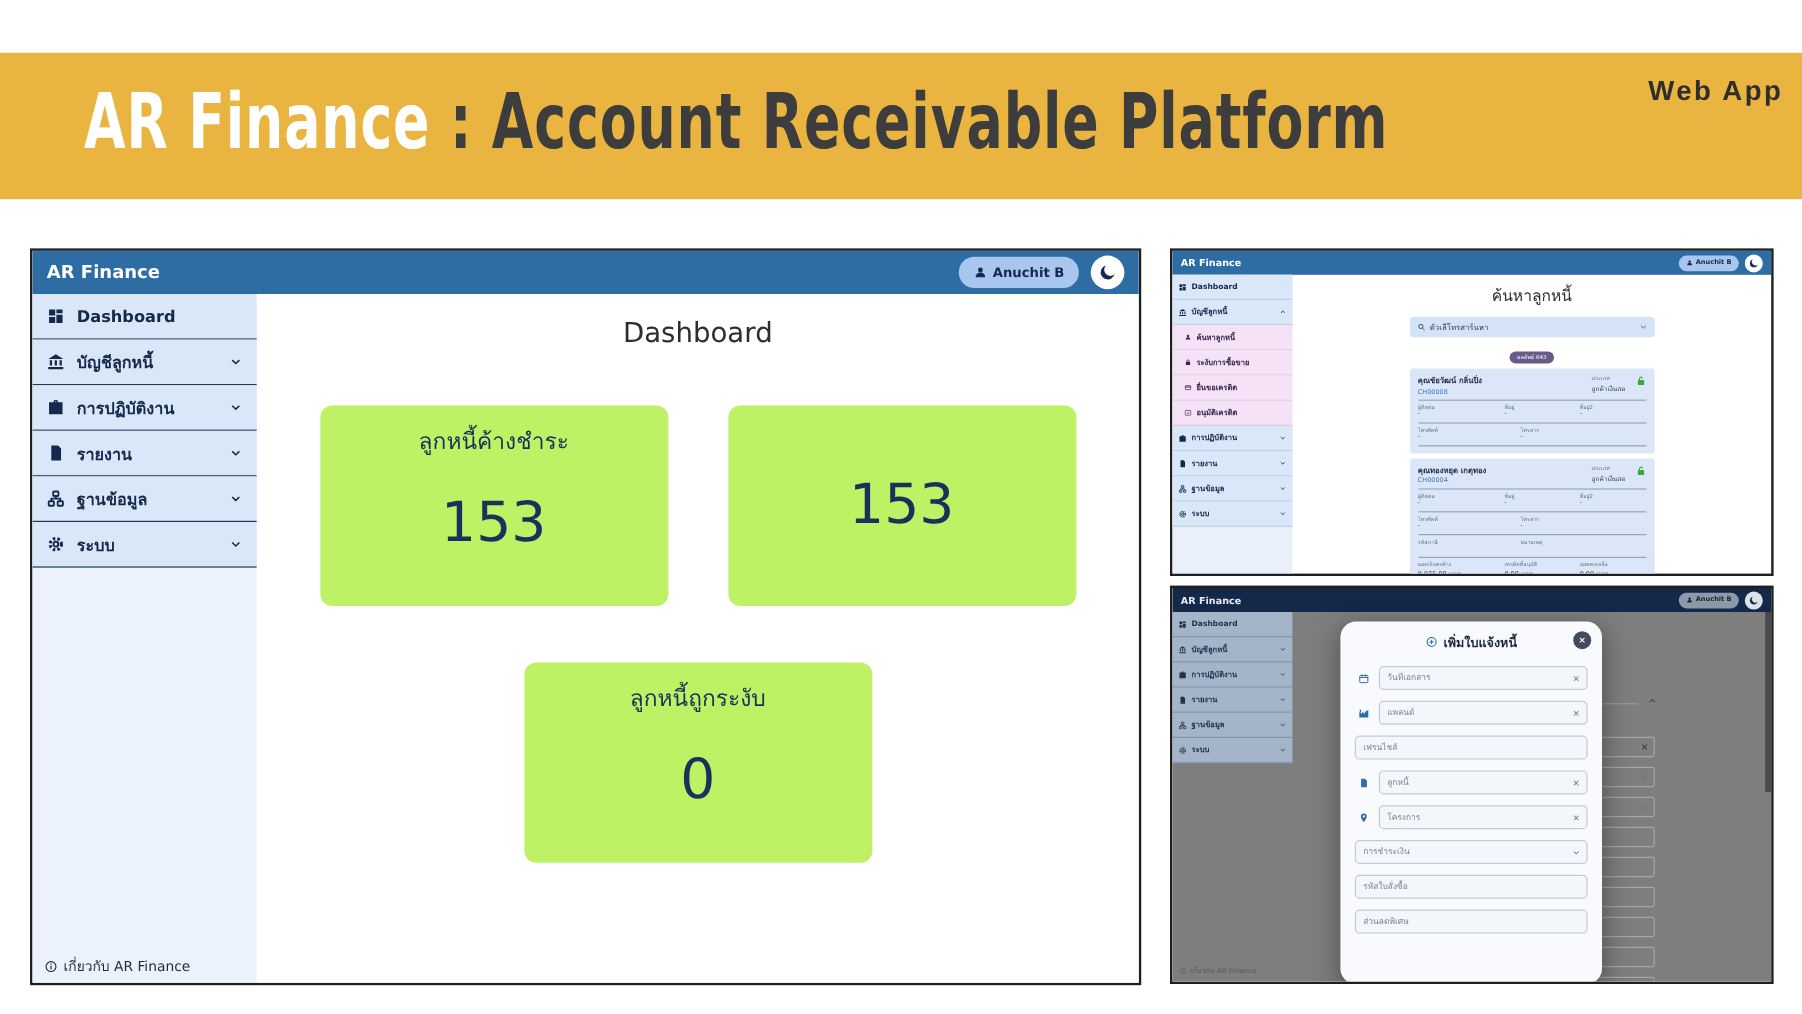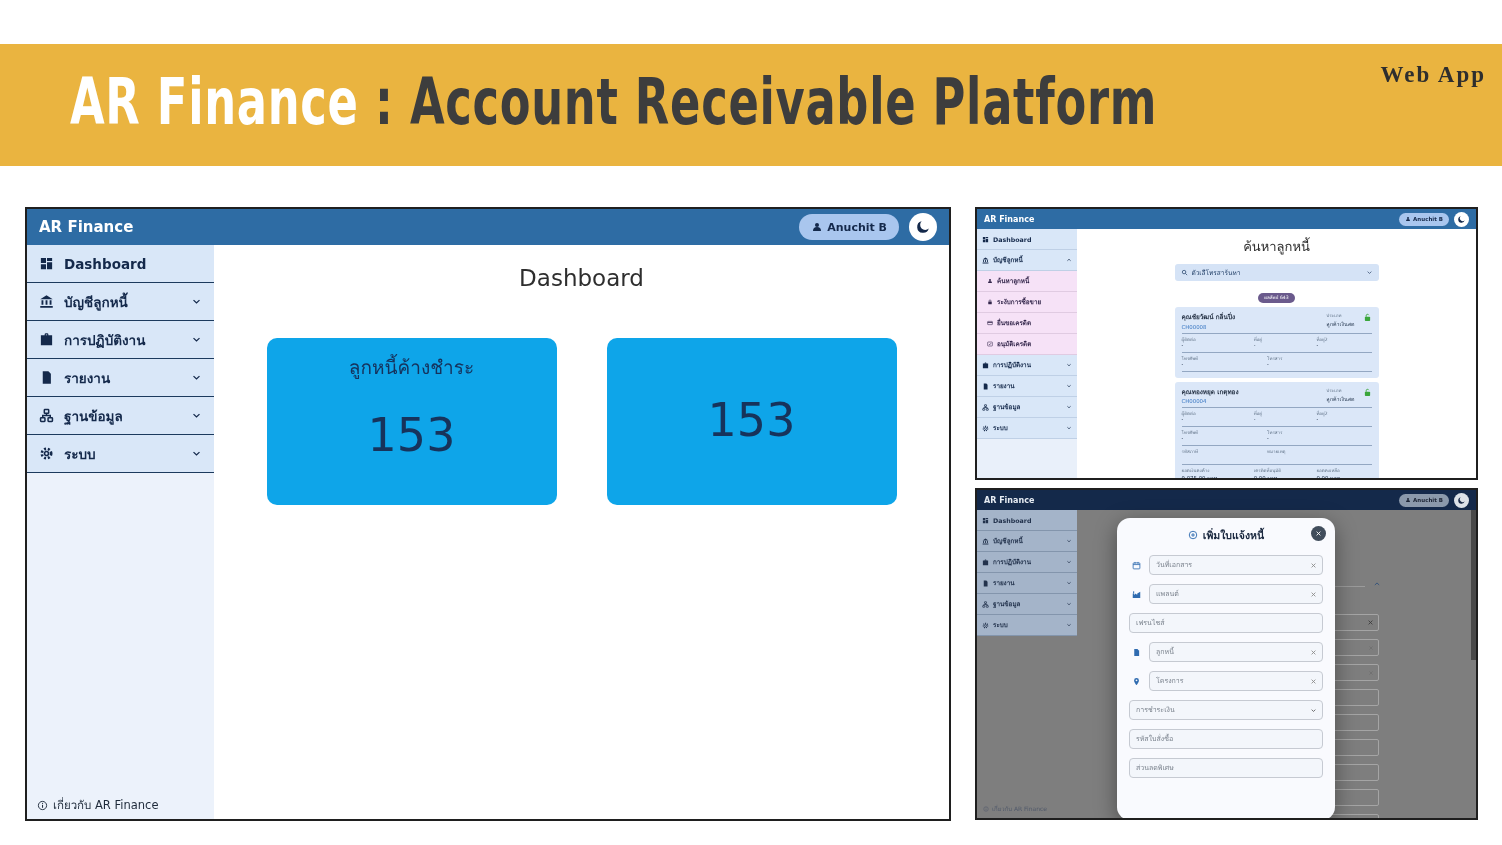--- a/index.html
+++ b/index.html
@@ -4,21 +4,21 @@
 <style>
   html,body{margin:0;padding:0;background:#fff;}
   body{font-family:"DejaVu Sans","Liberation Sans",sans-serif;-webkit-font-smoothing:antialiased;}
   .page{position:relative;width:1502px;height:845px;background:#fff;overflow:hidden;}
 
   
   .banner{position:absolute;left:0;top:44px;width:1502px;height:122px;background:#EAB440;}
   .banner-title{position:absolute;left:70px;top:21px;white-space:nowrap;font-weight:700;font-size:64px;
     transform:scaleX(.70);transform-origin:left center;letter-spacing:1px;color:#3D3D3D;}
   .banner-title .brand{color:#FFFFFF;}
-  .banner-tag{position:absolute;right:16px;top:18px;font-family:Liberation Serif, serif;
+  .banner-tag{position:absolute;right:16px;top:18px;font-family:Liberation Sans, sans-serif;
     font-weight:700;font-size:23px;letter-spacing:2px;color:#2E2E2E;}
 
   
   .win{position:absolute;background:#fff;border:2px solid #1F1F1F;box-sizing:border-box;overflow:hidden;}
   .ic{display:inline-block;flex:none;}
   .hdr{display:flex;align-items:center;box-sizing:border-box;}
   .pill{display:flex;align-items:center;justify-content:center;gap:4px;background:#A9C6EE;color:#14294B;border-radius:999px;}
   .mooncircle{display:flex;align-items:center;justify-content:center;background:#fff;border-radius:50%;color:#14294B;}
 
   
@@ -31,21 +31,21 @@
   .w1-body{display:flex;height:574px;}
   .w1-side{position:relative;width:187px;background:#ECF2FB;flex:none;}
   .w1 .side-item{display:flex;align-items:center;gap:10px;height:37px;padding:0 12px;background:#D9E7F8;
      border-bottom:1px solid #1C3A5E;color:#14294B;font-size:13.5px;font-weight:700;cursor:pointer;}
   .w1 .side-item .chev{margin-left:auto;color:#14294B;}
   .w1 .about{position:absolute;left:10px;bottom:5px;display:flex;align-items:center;gap:5px;
      color:#1E2A3A;font-size:11.5px;}
   .w1-main{flex:1;position:relative;background:#fff;}
   .w1 .page-title{margin-top:20px;text-align:center;font-size:23px;color:#2E2E2E;font-weight:500;}
   .cards-row{display:flex;justify-content:center;gap:50px;margin-top:47px;}
-  .stat-card{width:290px;height:167px;background:#0ea5e9;border-radius:10px;display:flex;flex-direction:column;
+  .stat-card{width:290px;height:167px;background:#bef264;border-radius:10px;display:flex;flex-direction:column;
      align-items:center;box-sizing:border-box;padding:14px 10px 18px;}
   .stat-card .lab{font-size:19px;color:#16325C;}
   .stat-card .val{margin:auto 0;font-size:46px;color:#17335B;font-weight:500;}
 
   
   .w2,.w3{width:503px;}
   .sm-hdr{height:20px;padding:0 7px;display:flex;align-items:center;}
   .sm-brand{font-weight:700;font-size:8px;}
   .sm-right{margin-left:auto;display:flex;align-items:center;gap:5px;}
   .sm-pill{height:13px;padding:0 6px;font-size:5.5px;font-weight:700;border-radius:999px;display:flex;align-items:center;gap:2px;}
@@ -299,20 +299,26 @@
         <div class="page-title">Dashboard</div>
         <div class="cards-row">
           <div class="stat-card">
             <span class="lab">ลูกหนี้ค้างชำระ</span>
             <span class="val">153</span>
           </div>
           <div class="stat-card">
             <span class="val">153</span>
           </div>
         </div>
+        <div class="cards-row">
+          <div class="stat-card">
+            <span class="lab">ลูกหนี้ถูกระงับ</span>
+            <span class="val">0</span>
+          </div>
+        </div>
       </div>
     </div>
   </div>
 
   <div class="win w2">
     <div class="sm-hdr">
       <span class="sm-brand">AR Finance</span>
       <span class="sm-right">
         <span class="sm-pill">
           <svg class="ic" width="6" height="6" viewBox="0 0 24 24">

